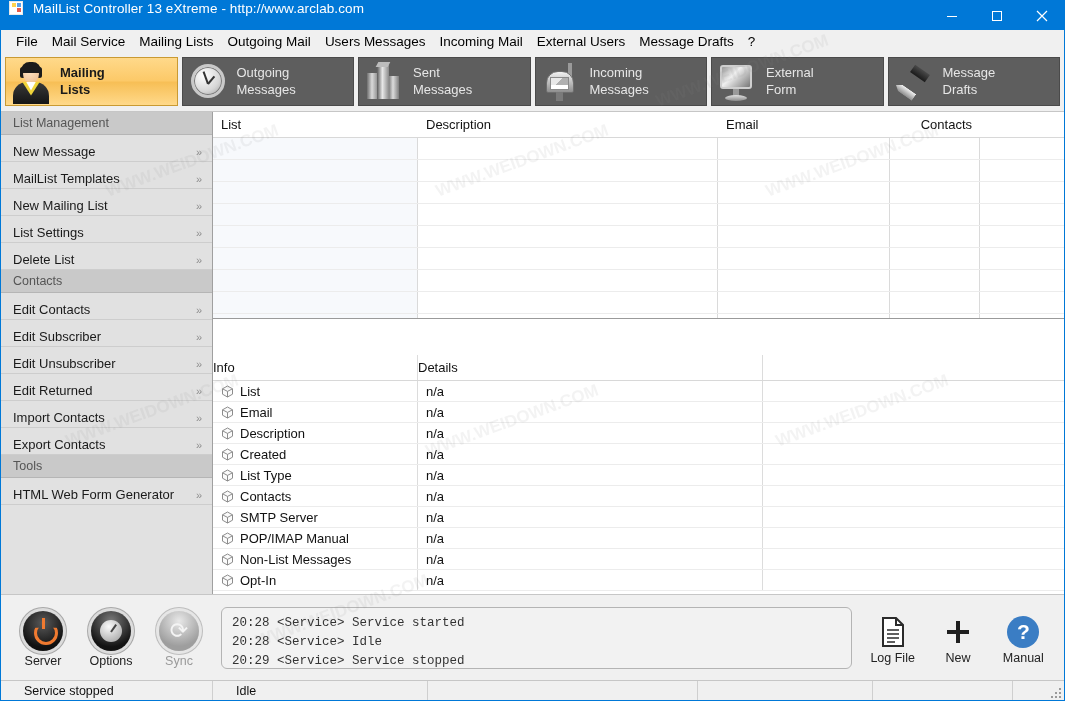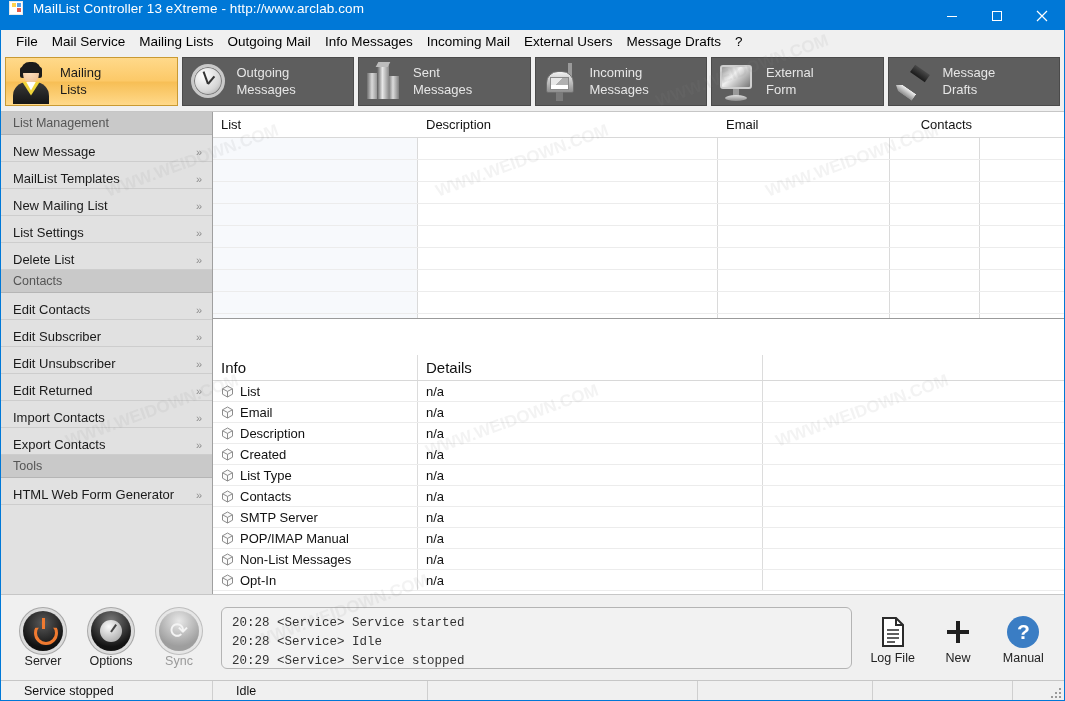--- a/index.html
+++ b/index.html
@@ -56,21 +56,21 @@
     border-bottom: 1px solid #c6c6c6;
   }
   .tb-btn {
     height: 49px; flex: 1 1 0; min-width: 0;
     background: #5e5e5e; border: 1px solid #4a4a4a;
     display: flex; align-items: center; gap: 6px;
     color: #e6e6e6; font-size: 13px; overflow: hidden; position: relative;
   }
   .tb-btn.active {
     background: linear-gradient(180deg,#ffd98a 0%,#fcc968 48%,#f7bf56 52%,#ffd98a 100%);
-    border: 1px solid #c99a33; color: #1a1a1a;
+    border: 1px solid #c99a33; color: #1a1a1a; font-weight: bold;
   }
   .tb-ico { width: 46px; height: 46px; flex: none; position: relative; margin-left: 2px; }
   .tb-label { line-height: 1.28; }
   .tb-label span { display: block; }
 
   
   .ico-person .head { position:absolute; left:15px; top:6px; width:16px; height:18px; border-radius:50%;
      background: radial-gradient(circle at 40% 35%, #ffe3c2, #e8b98c); }
   .ico-person .hair { position:absolute; left:13px; top:3px; width:20px; height:11px; border-radius:10px 10px 3px 3px;
      background:#1b1b1b; }
@@ -159,21 +159,21 @@
   .colD { width:90px;  flex:none; border-right:1px solid #dadada; background:#ffffff; }
   .colE { flex:1 1 auto; background:#ffffff; }
   .rowlines { position:absolute; left:0; right:0; top:0; bottom:0; pointer-events:none;
      background-image: repeating-linear-gradient(180deg, rgba(0,0,0,0) 0px, rgba(0,0,0,0) 21px, #ececec 21px, #ececec 22px); }
   .headA { width:205px; } .headB { width:300px; } .headC { width:172px; }
   .headD { width:90px; justify-content:flex-end !important; padding-right:8px; padding-left:0 !important; }
   .headE { flex:1 1 auto; }
 
   .grid-bottom { flex:1 1 auto; min-height:0; display:flex; flex-direction:column; background:#ffffff; position:relative; }
   .gb-head { height:26px; flex:none; display:flex; border-bottom:1px solid #d8d8d8; }
-  .gb-head .cell { font-size:15px; color:#111; display:flex; align-items:center; padding-left:8px; }
+  .gb-head .cell { font-size:13px; color:#111; display:flex; align-items:center; padding-left:0; }
   .gb-colA { width:205px; flex:none; border-right:1px solid #dcdcdc; }
   .gb-colB { width:345px; flex:none; border-right:1px solid #dcdcdc; }
   .gb-colC { flex:1 1 auto; }
   .gb-list { flex:1 1 auto; position:relative; overflow:hidden; }
   .gb-row { height:21px; display:flex; border-bottom:1px solid #ececec; position:relative; }
   .gb-row .c1 { width:205px; flex:none; display:flex; align-items:center; gap:6px; padding-left:8px;
      font-size:13px; color:#111; border-right:1px solid #dcdcdc; }
   .gb-row .c2 { width:345px; flex:none; display:flex; align-items:center; padding-left:8px;
      font-size:13px; color:#111; border-right:1px solid #dcdcdc; }
   .gb-row .c3 { flex:1 1 auto; }
@@ -265,21 +265,21 @@
           </svg>
       </div>
     </div>
   </div>
 
   <div class="menubar">
     <div class="menu-item">File</div>
     <div class="menu-item">Mail Service</div>
     <div class="menu-item">Mailing Lists</div>
     <div class="menu-item">Outgoing Mail</div>
-    <div class="menu-item">Info Messages</div>
+    <div class="menu-item">Users Messages</div>
     <div class="menu-item">Incoming Mail</div>
     <div class="menu-item">External Users</div>
     <div class="menu-item">Message Drafts</div>
     <div class="menu-item">?</div>
   </div>
 
   <div class="toolbar">
 
     <div class="tb-btn active">
       <div class="tb-ico ico-person">

